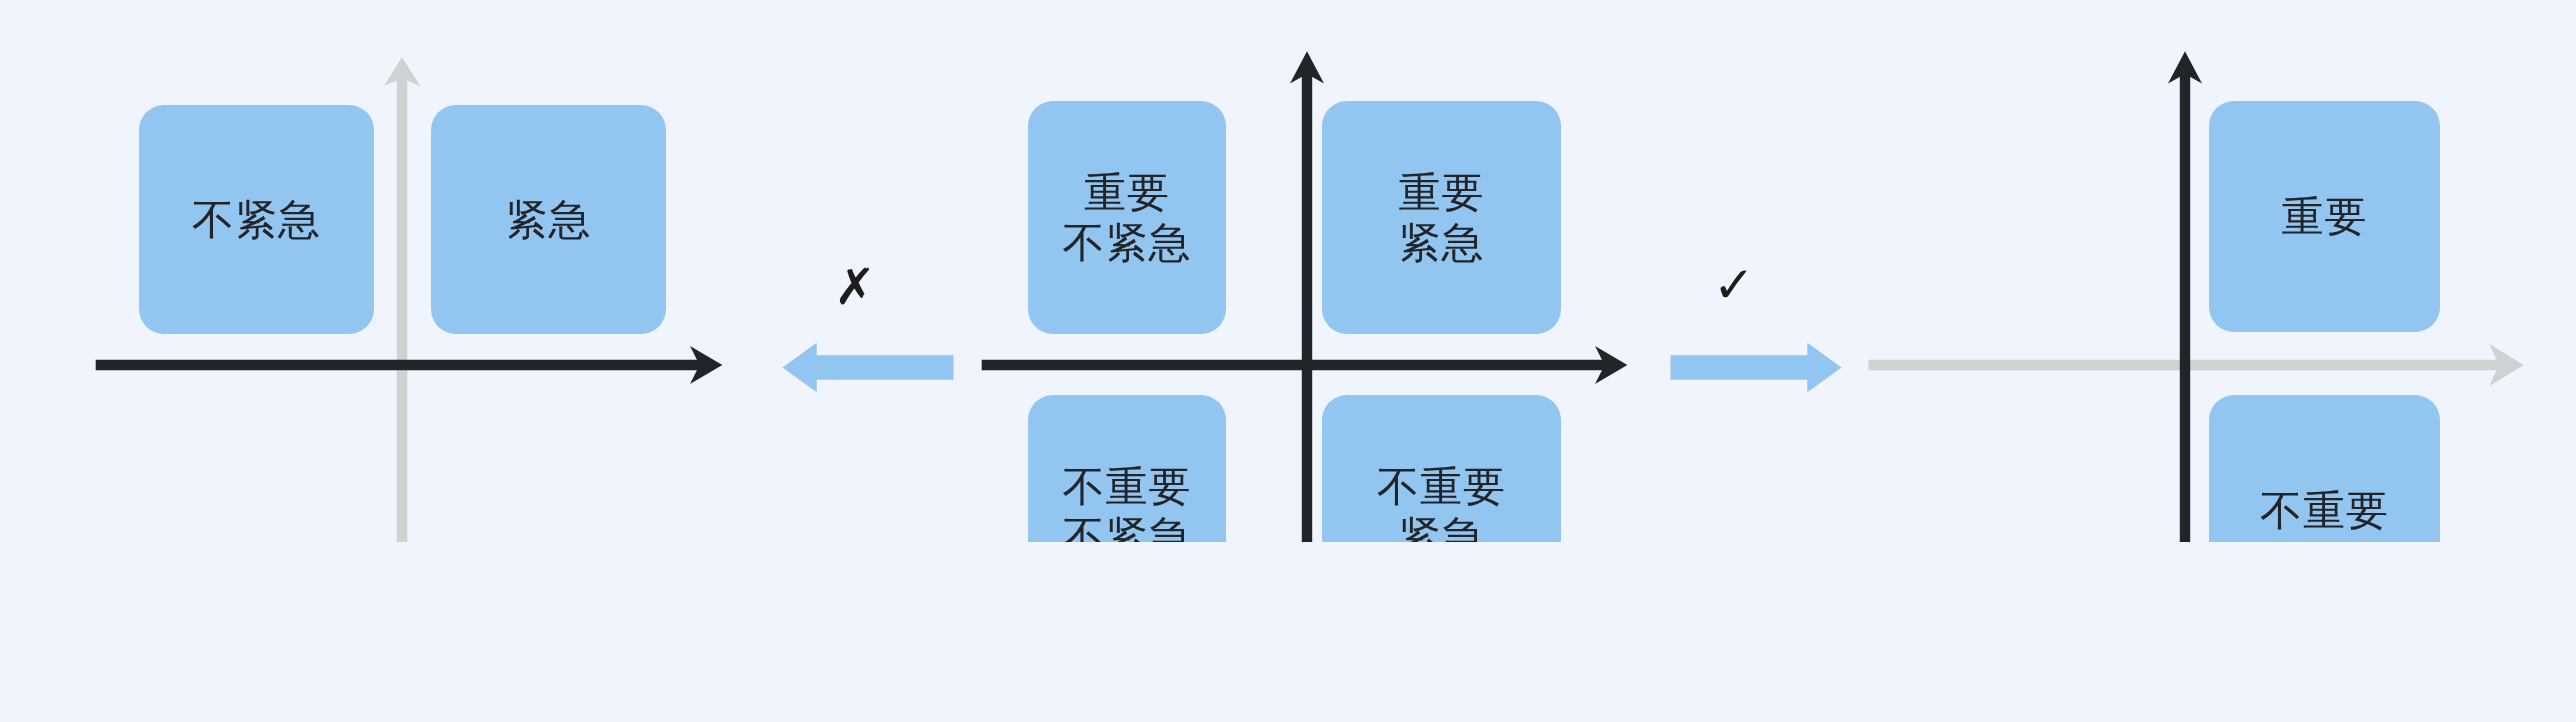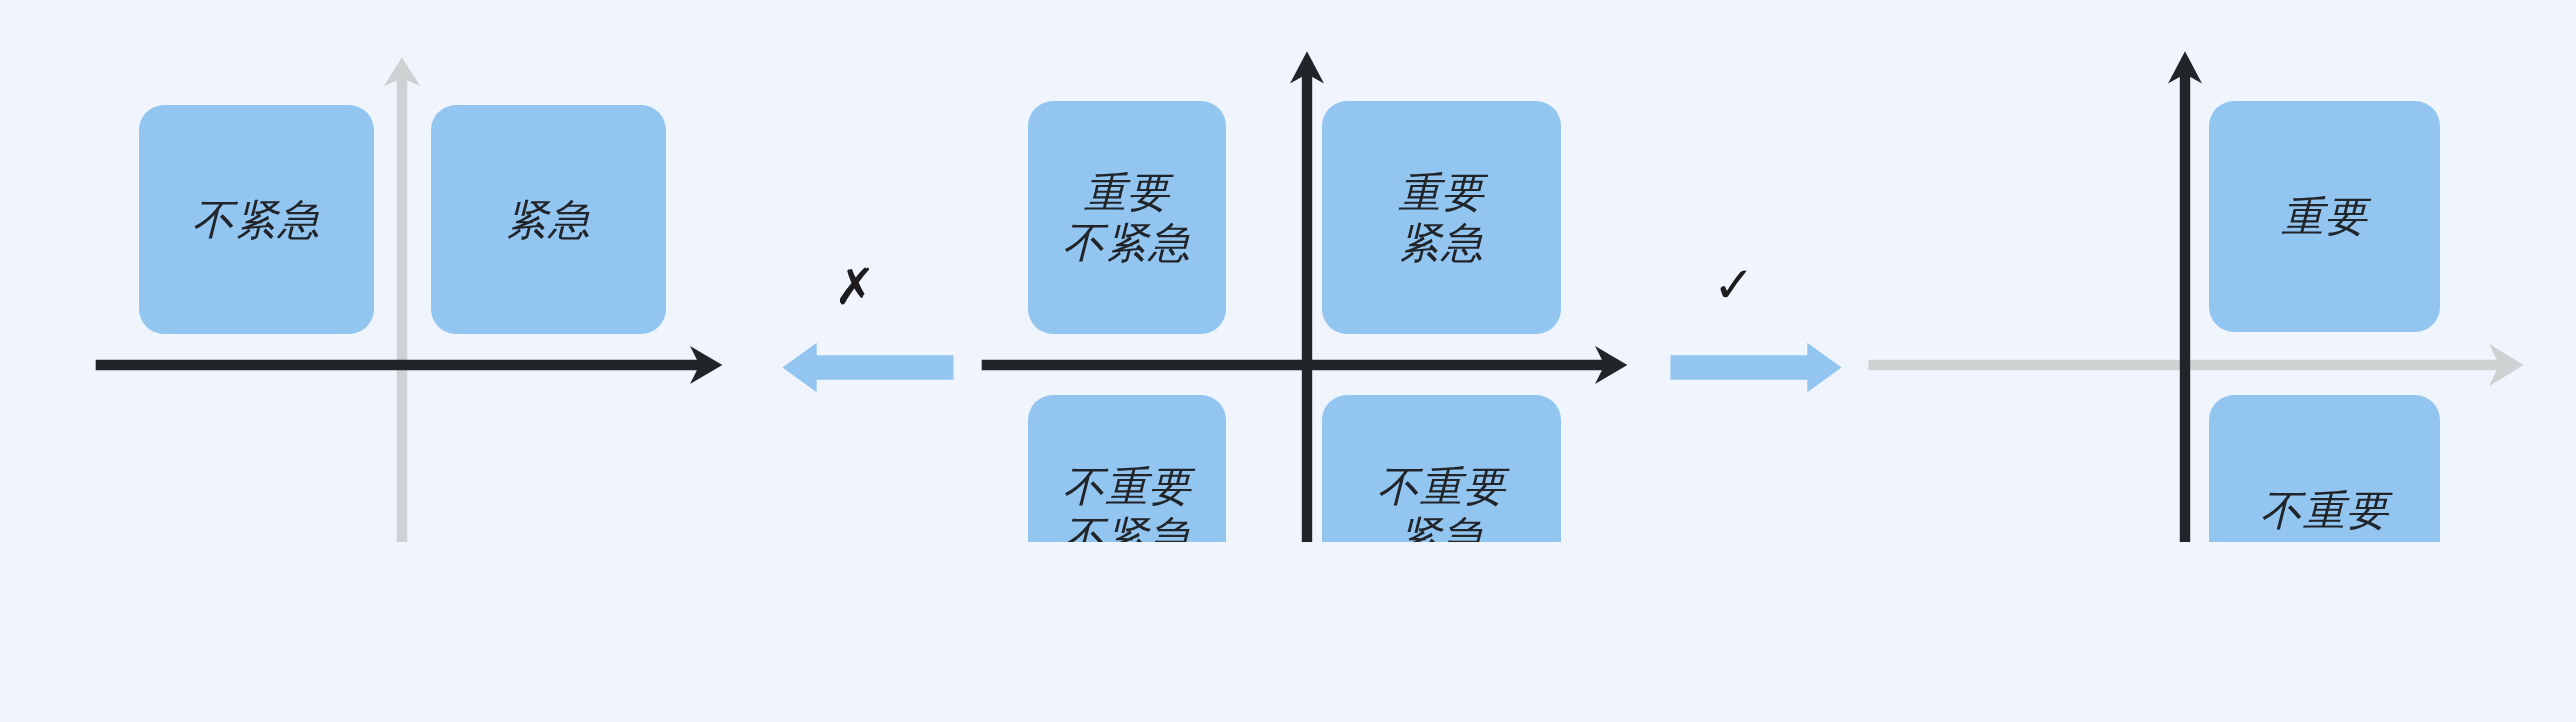--- a/index.html
+++ b/index.html
@@ -9,21 +9,20 @@
   }
   body {
     font-family: "DejaVu Sans", "Liberation Sans", sans-serif;
   }
   #stage {
     position: relative;
     width: 2576px;
     height: 542px;
     background: #eff4fd;
     overflow: hidden;
-    font-style: italic;
   }
 
   
   .panel {
     position: absolute;
     top: 0;
     height: 722px;
   }
   #panel-before { left: 0;    width: 782px; }
   #panel-matrix { left: 954px; width: 687px; }

